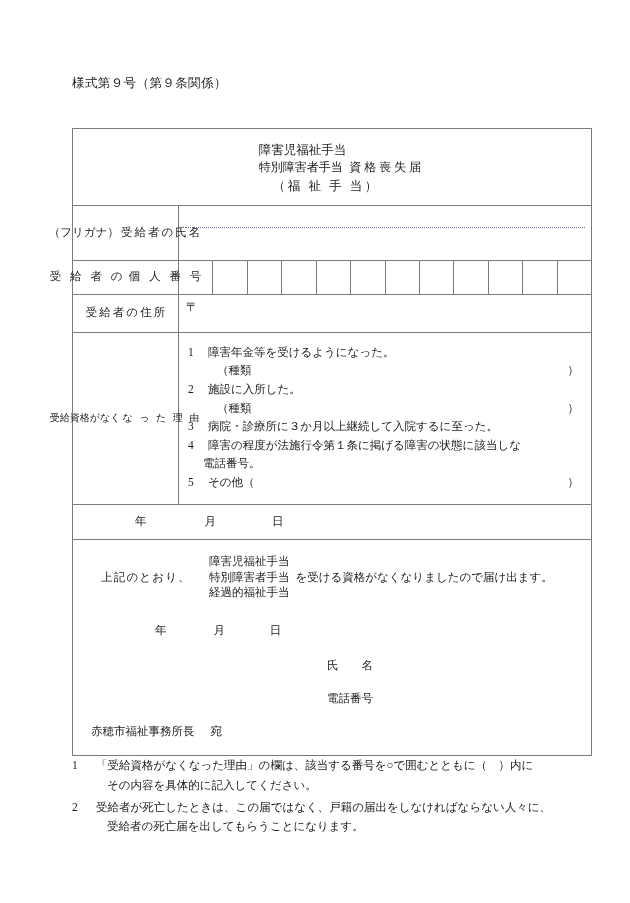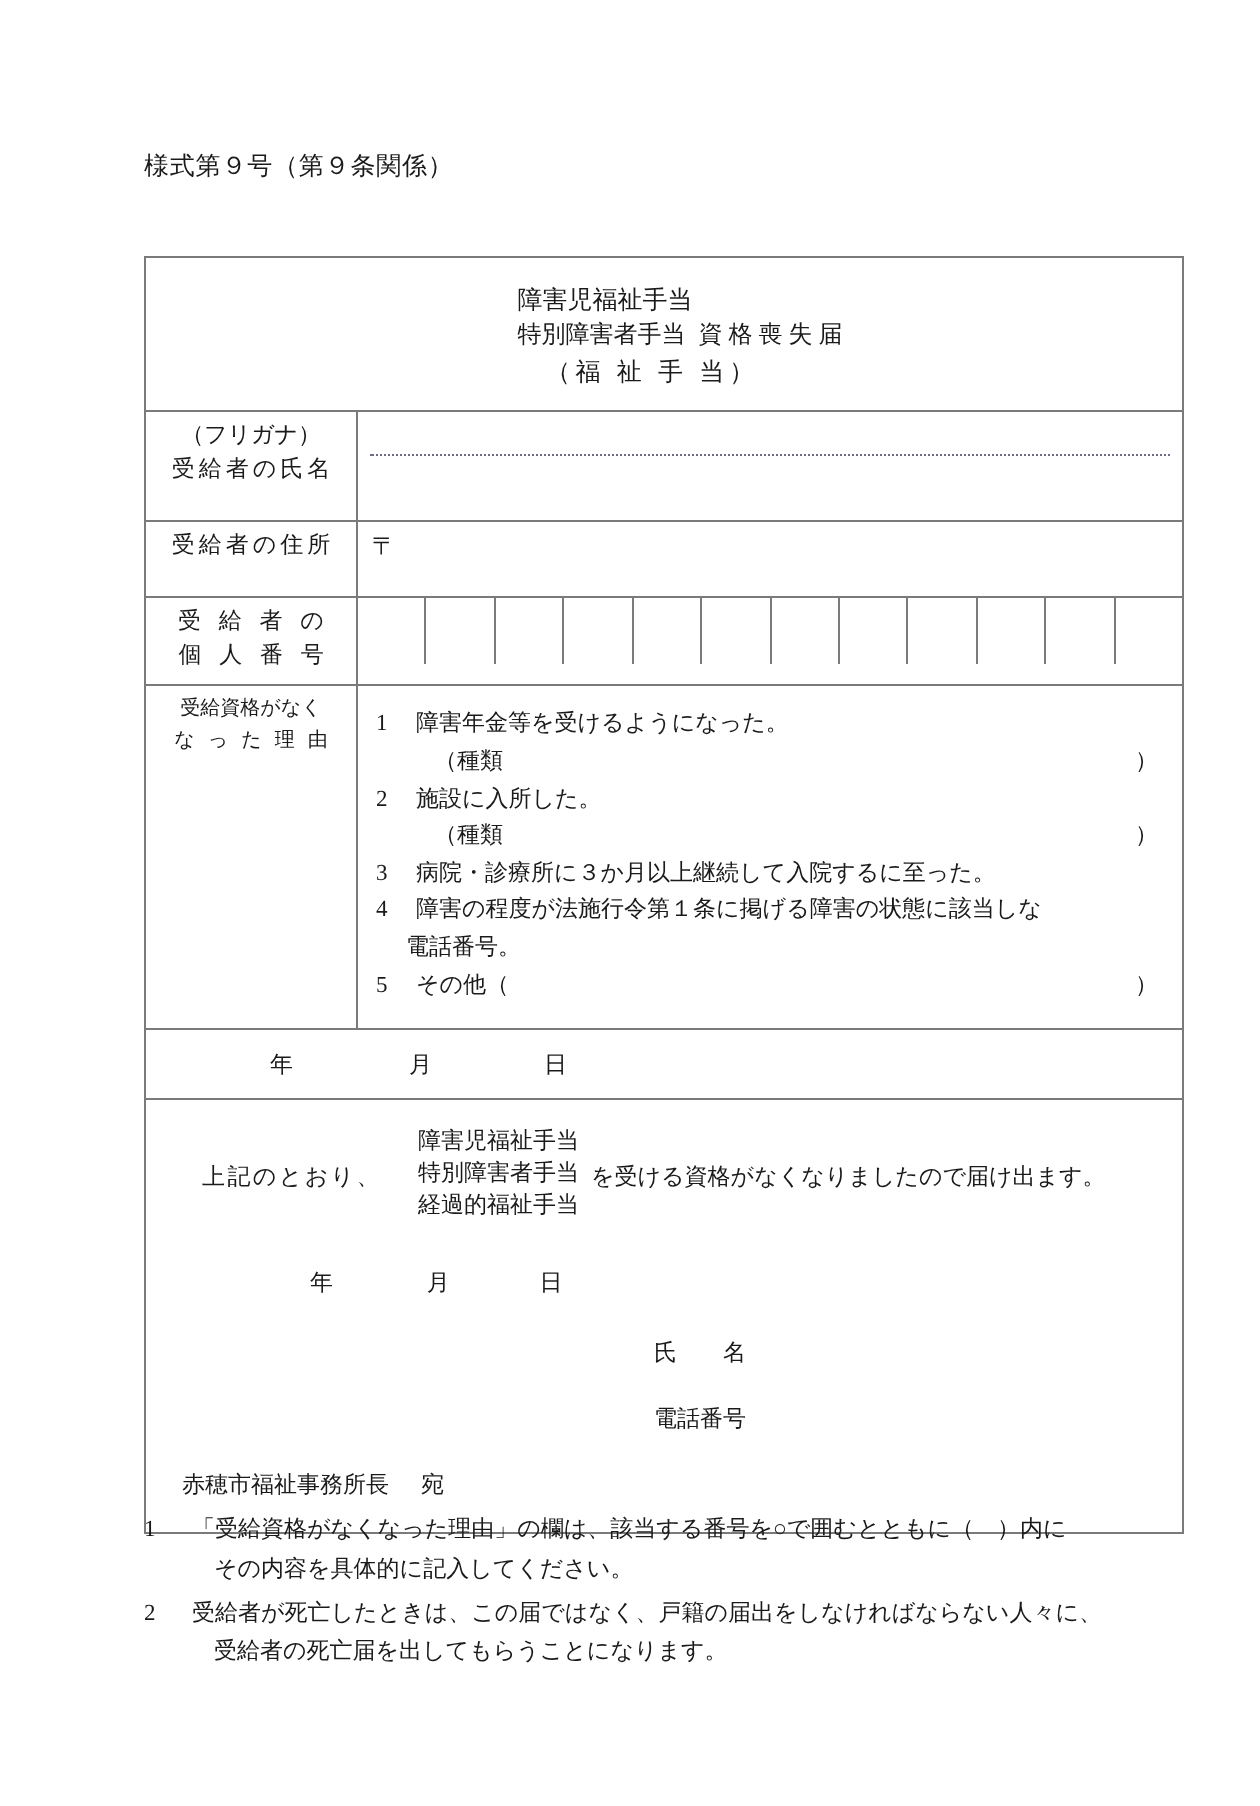--- a/index.html
+++ b/index.html
@@ -51,22 +51,22 @@
     border-bottom: none;
   }
 
   .label-cell {
     width: 106px;
     flex: 0 0 106px;
     border-right: 1px solid #7a7a7a;
     box-sizing: border-box;
     font-size: 11.5px;
     display: flex;
-    flex-direction: column;
-    justify-content: flex-start;
+    flex-direction: row;
+    justify-content: center;
     align-items: center;
     padding: 4px 2px;
     line-height: 1.55;
     text-align: center;
   }
   .label-cell .ln {
     white-space: nowrap;
     display: block;
   }
   .spread-3 {
@@ -315,48 +315,48 @@
     <div class="row name-row">
       <div class="label-cell">
         <span class="ln">（フリガナ）</span>
         <span class="ln spread-2">受給者の氏名</span>
       </div>
       <div class="value-cell">
         <div class="dotted-line"></div>
       </div>
     </div>
 
-    <div class="row addr-row">
-      <div class="label-cell">
-        <span class="ln spread-2">受給者の住所</span>
-      </div>
-      <div class="value-cell">
-        <span class="postal-mark">〒</span>
-      </div>
-    </div>
-
     <div class="row mynum-row">
       <div class="label-cell">
         <span class="ln spread-3">受 給 者 の</span>
         <span class="ln spread-3">個 人 番 号</span>
       </div>
       <div class="value-cell" id="mynum-cells">
           <div class="mynum-cell"></div>
           <div class="mynum-cell"></div>
           <div class="mynum-cell"></div>
           <div class="mynum-cell"></div>
           <div class="mynum-cell"></div>
           <div class="mynum-cell"></div>
           <div class="mynum-cell"></div>
           <div class="mynum-cell"></div>
           <div class="mynum-cell"></div>
           <div class="mynum-cell"></div>
           <div class="mynum-cell"></div>
           <div class="mynum-cell"></div>
         </div>
+    </div>
+
+    <div class="row addr-row">
+      <div class="label-cell">
+        <span class="ln spread-2">受給者の住所</span>
+      </div>
+      <div class="value-cell">
+        <span class="postal-mark">〒</span>
+      </div>
     </div>
 
     <div class="row reason-row">
       <div class="label-cell">
         <span class="ln">受給資格がなく</span>
         <span class="ln spread-2">な っ た 理 由</span>
       </div>
       <div class="value-cell" id="reason-list">
           <div class="reason-item">
             <span class="reason-num">1</span>

